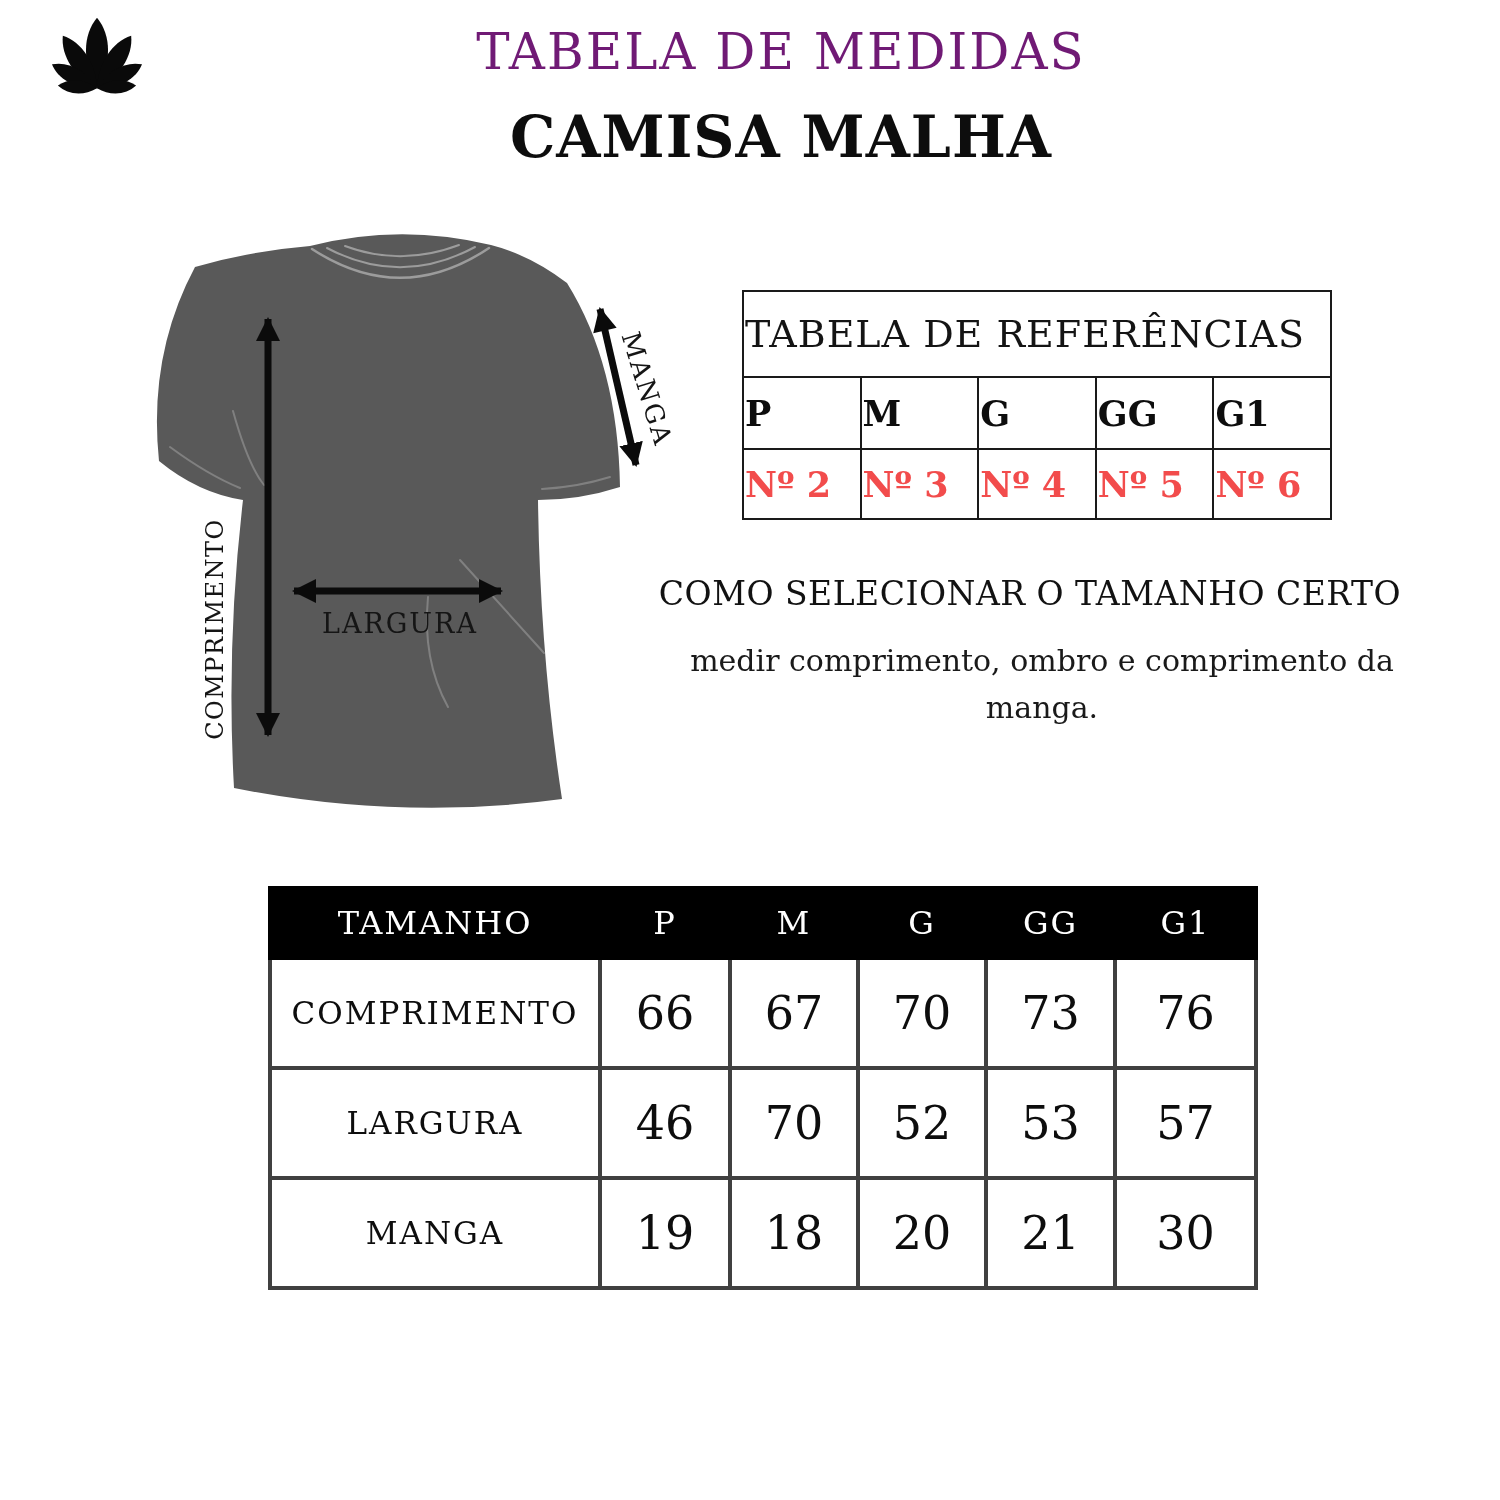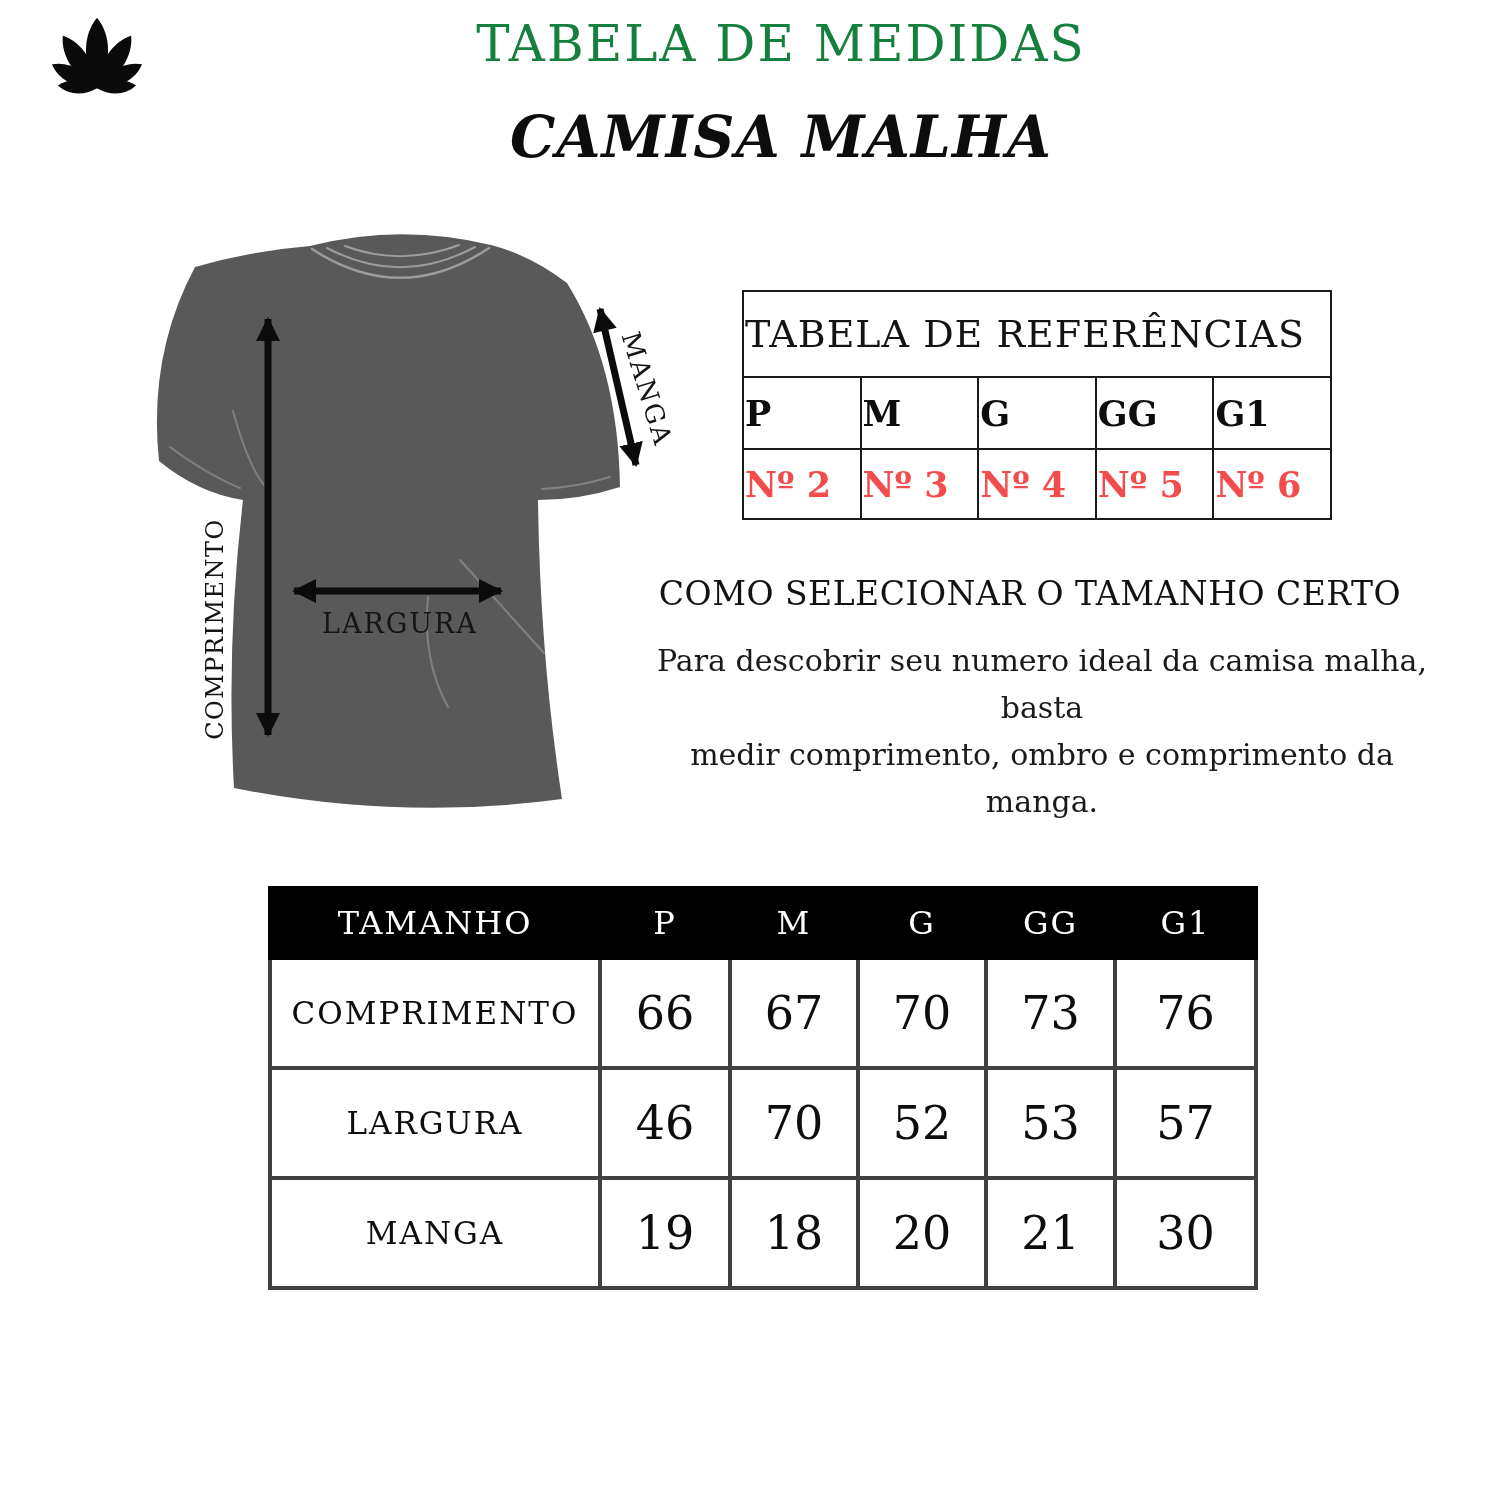--- a/index.html
+++ b/index.html
@@ -5,24 +5,24 @@
   html,body{margin:0;padding:0;}
   body{
     width:1500px;height:1500px;position:relative;background:#ffffff;
     font-family:"DejaVu Serif","Liberation Serif",serif;color:#111;
     overflow:hidden;
   }
   .abs{position:absolute;}
   .ctr{text-align:center;}
 
   
-  .title1{left:381px;top:14px;width:800px;font-size:50px;line-height:60px;
-          letter-spacing:2px;color:#15803d;}
+  .title1{left:381px;top:22px;width:800px;font-size:50px;line-height:60px;
+          letter-spacing:2px;color:#701a75;}
   .title2{left:381px;top:104px;width:800px;font-size:57px;line-height:66px;
-          font-weight:bold;letter-spacing:1px;color:#0d0d0d;font-style:italic;}
+          font-weight:bold;letter-spacing:1px;color:#0d0d0d;}
 
   
   .shirt-label{font-size:24px;letter-spacing:1.5px;color:#151515;width:260px;text-align:center;}
   .lbl-comprimento{left:85px;top:615px;transform:rotate(-90deg);}
   .lbl-largura{left:270px;top:608px;font-size:27px;letter-spacing:2px;}
   .lbl-manga{left:517px;top:374px;transform:rotate(73deg);font-size:26px;letter-spacing:2px;}
 
   
   .ref-table{left:742px;top:290px;width:590px;border-collapse:collapse;table-layout:fixed;}
   .ref-table td{border:2px solid #1a1a1a;text-align:left;vertical-align:middle;
@@ -123,21 +123,20 @@
     <td class="ref-num-cell" style="color:#f24c4c">Nº 3</td>
     <td class="ref-num-cell" style="color:#f24c4c">Nº 4</td>
     <td class="ref-num-cell" style="color:#f24c4c">Nº 5</td>
     <td class="ref-num-cell" style="color:#f24c4c">Nº 6</td>
   </tr>
   </tbody>
 </table>
 
 <div class="abs ctr howto-title">COMO SELECIONAR O TAMANHO CERTO</div>
 <div class="abs ctr howto-text">
-  <div>Para descobrir seu numero ideal da camisa malha, basta</div>
   <div>medir comprimento, ombro e comprimento da manga.</div>
 </div>
 
 <table class="abs size-table">
   <colgroup>
     <col style="width:330px">
       <col style="width:130px">
       <col style="width:128px">
     <col style="width:128px">
       <col style="width:129px">

